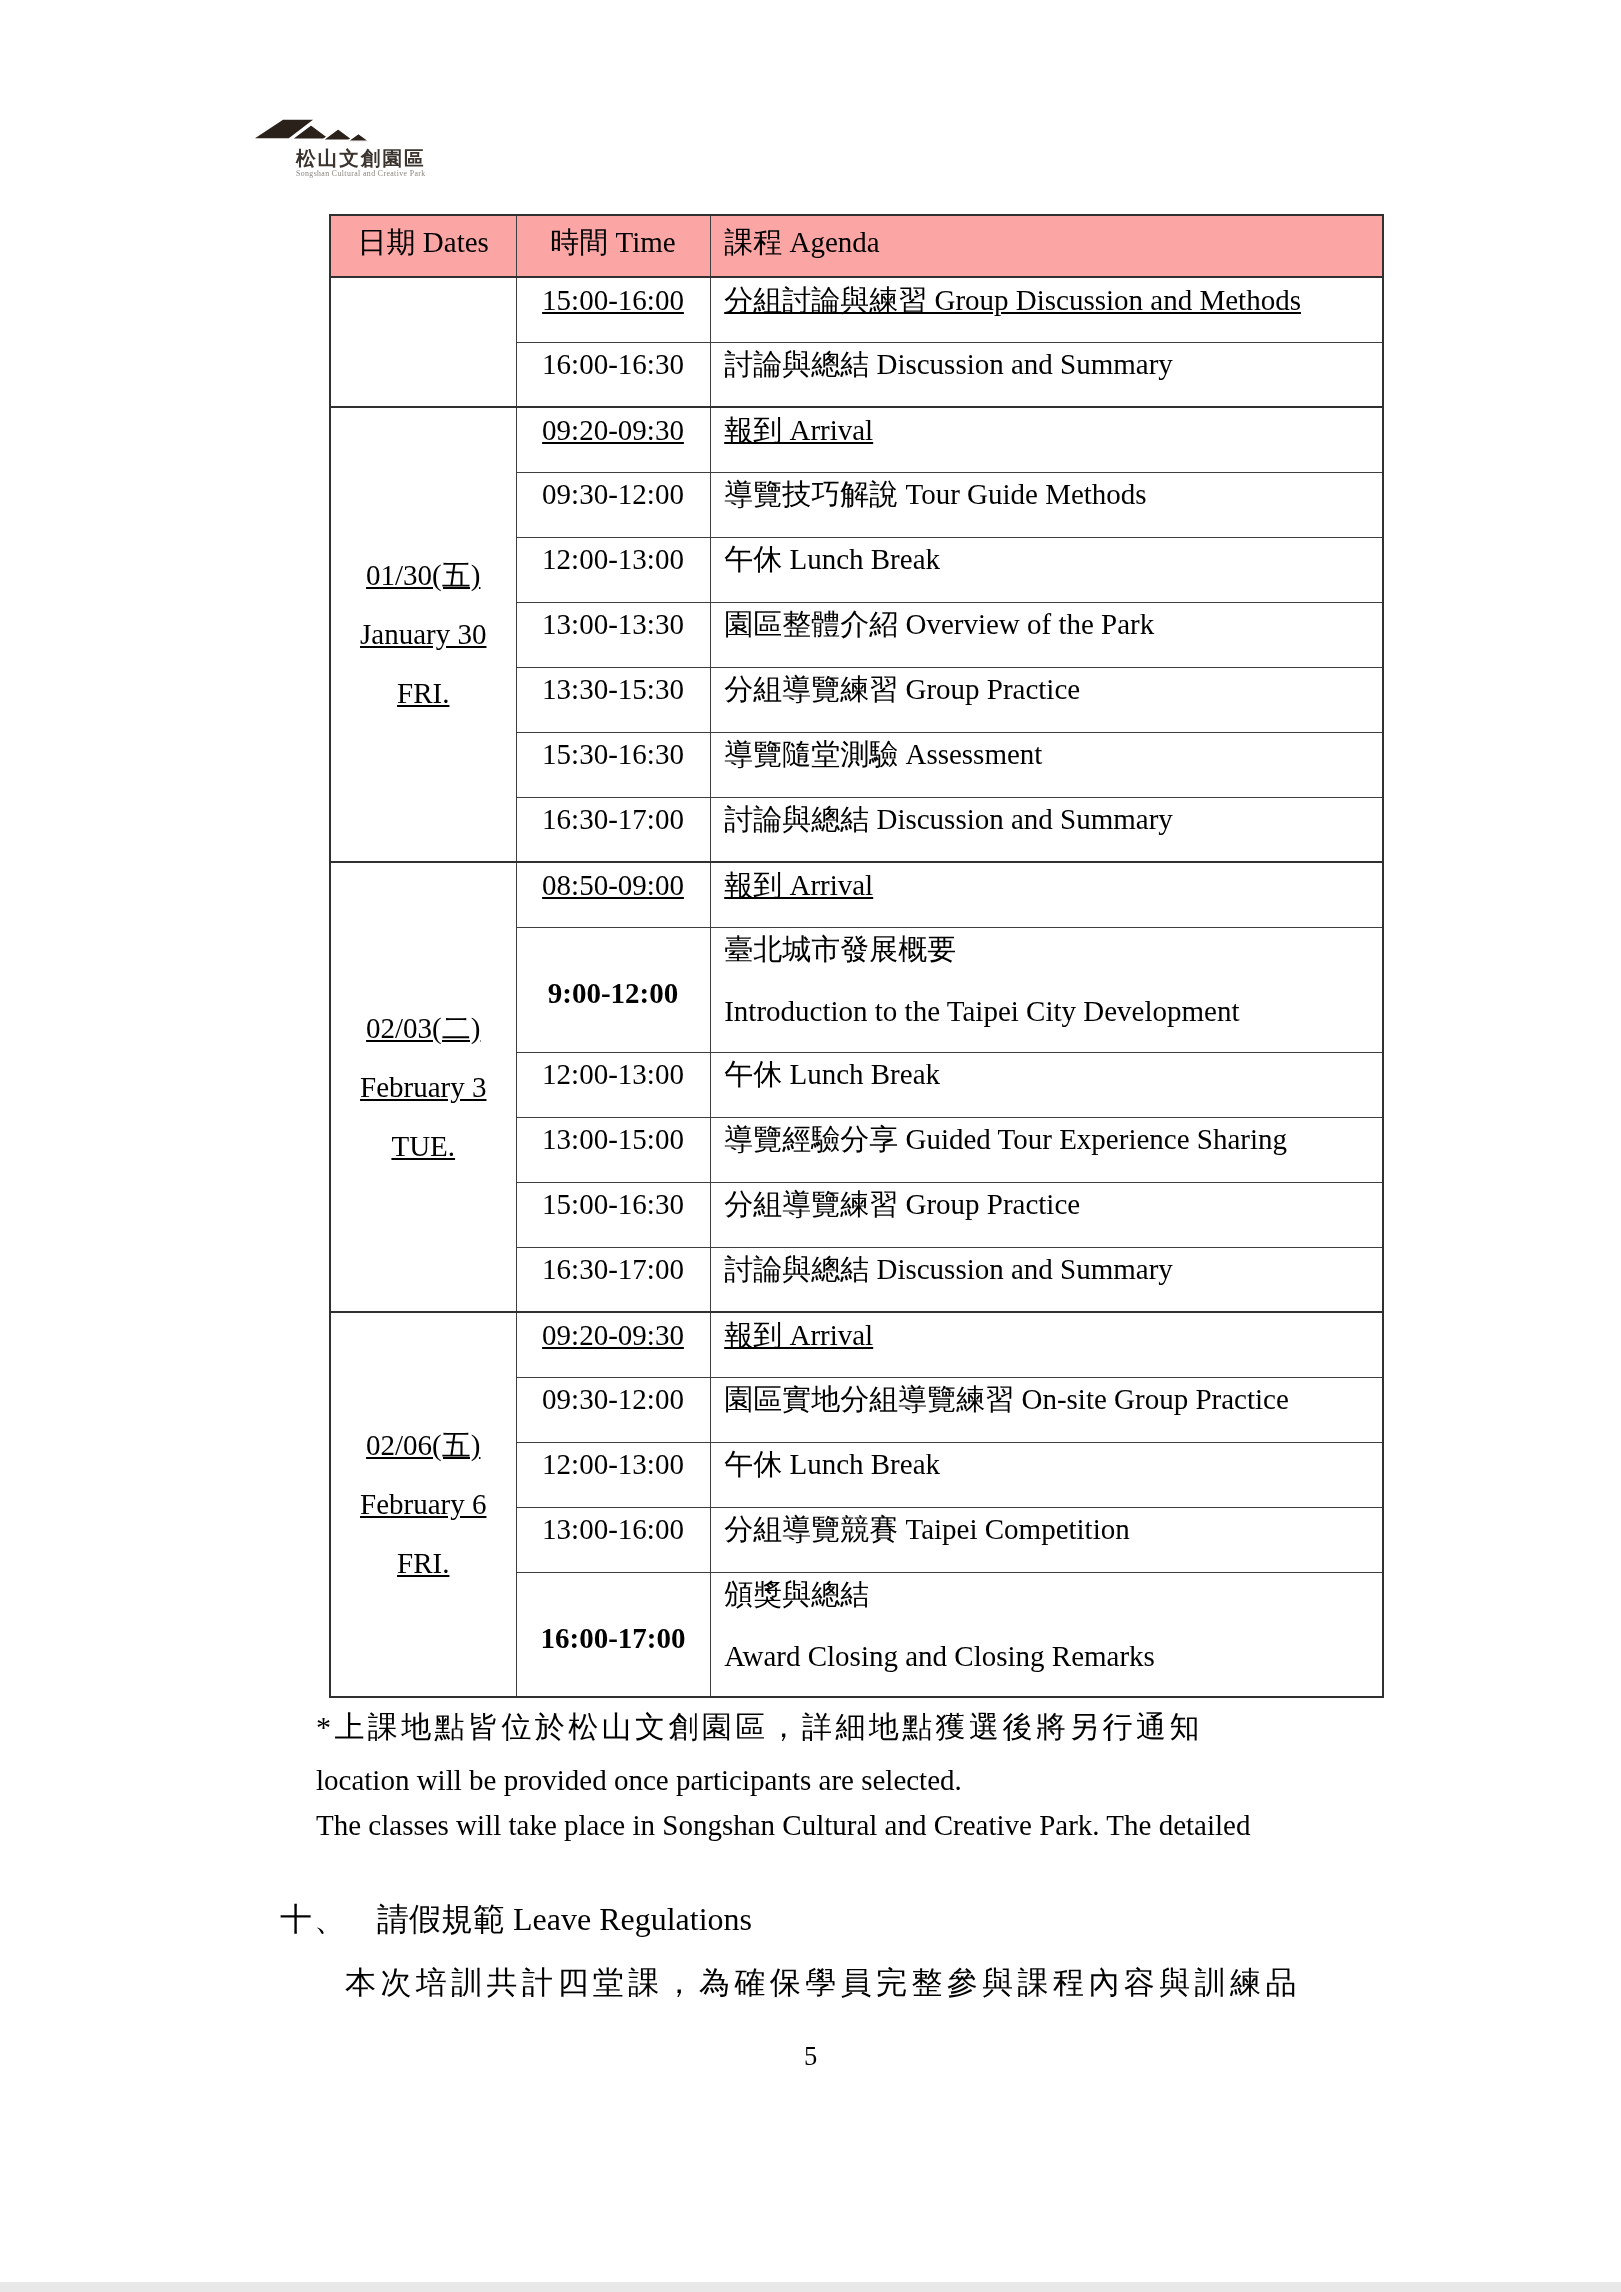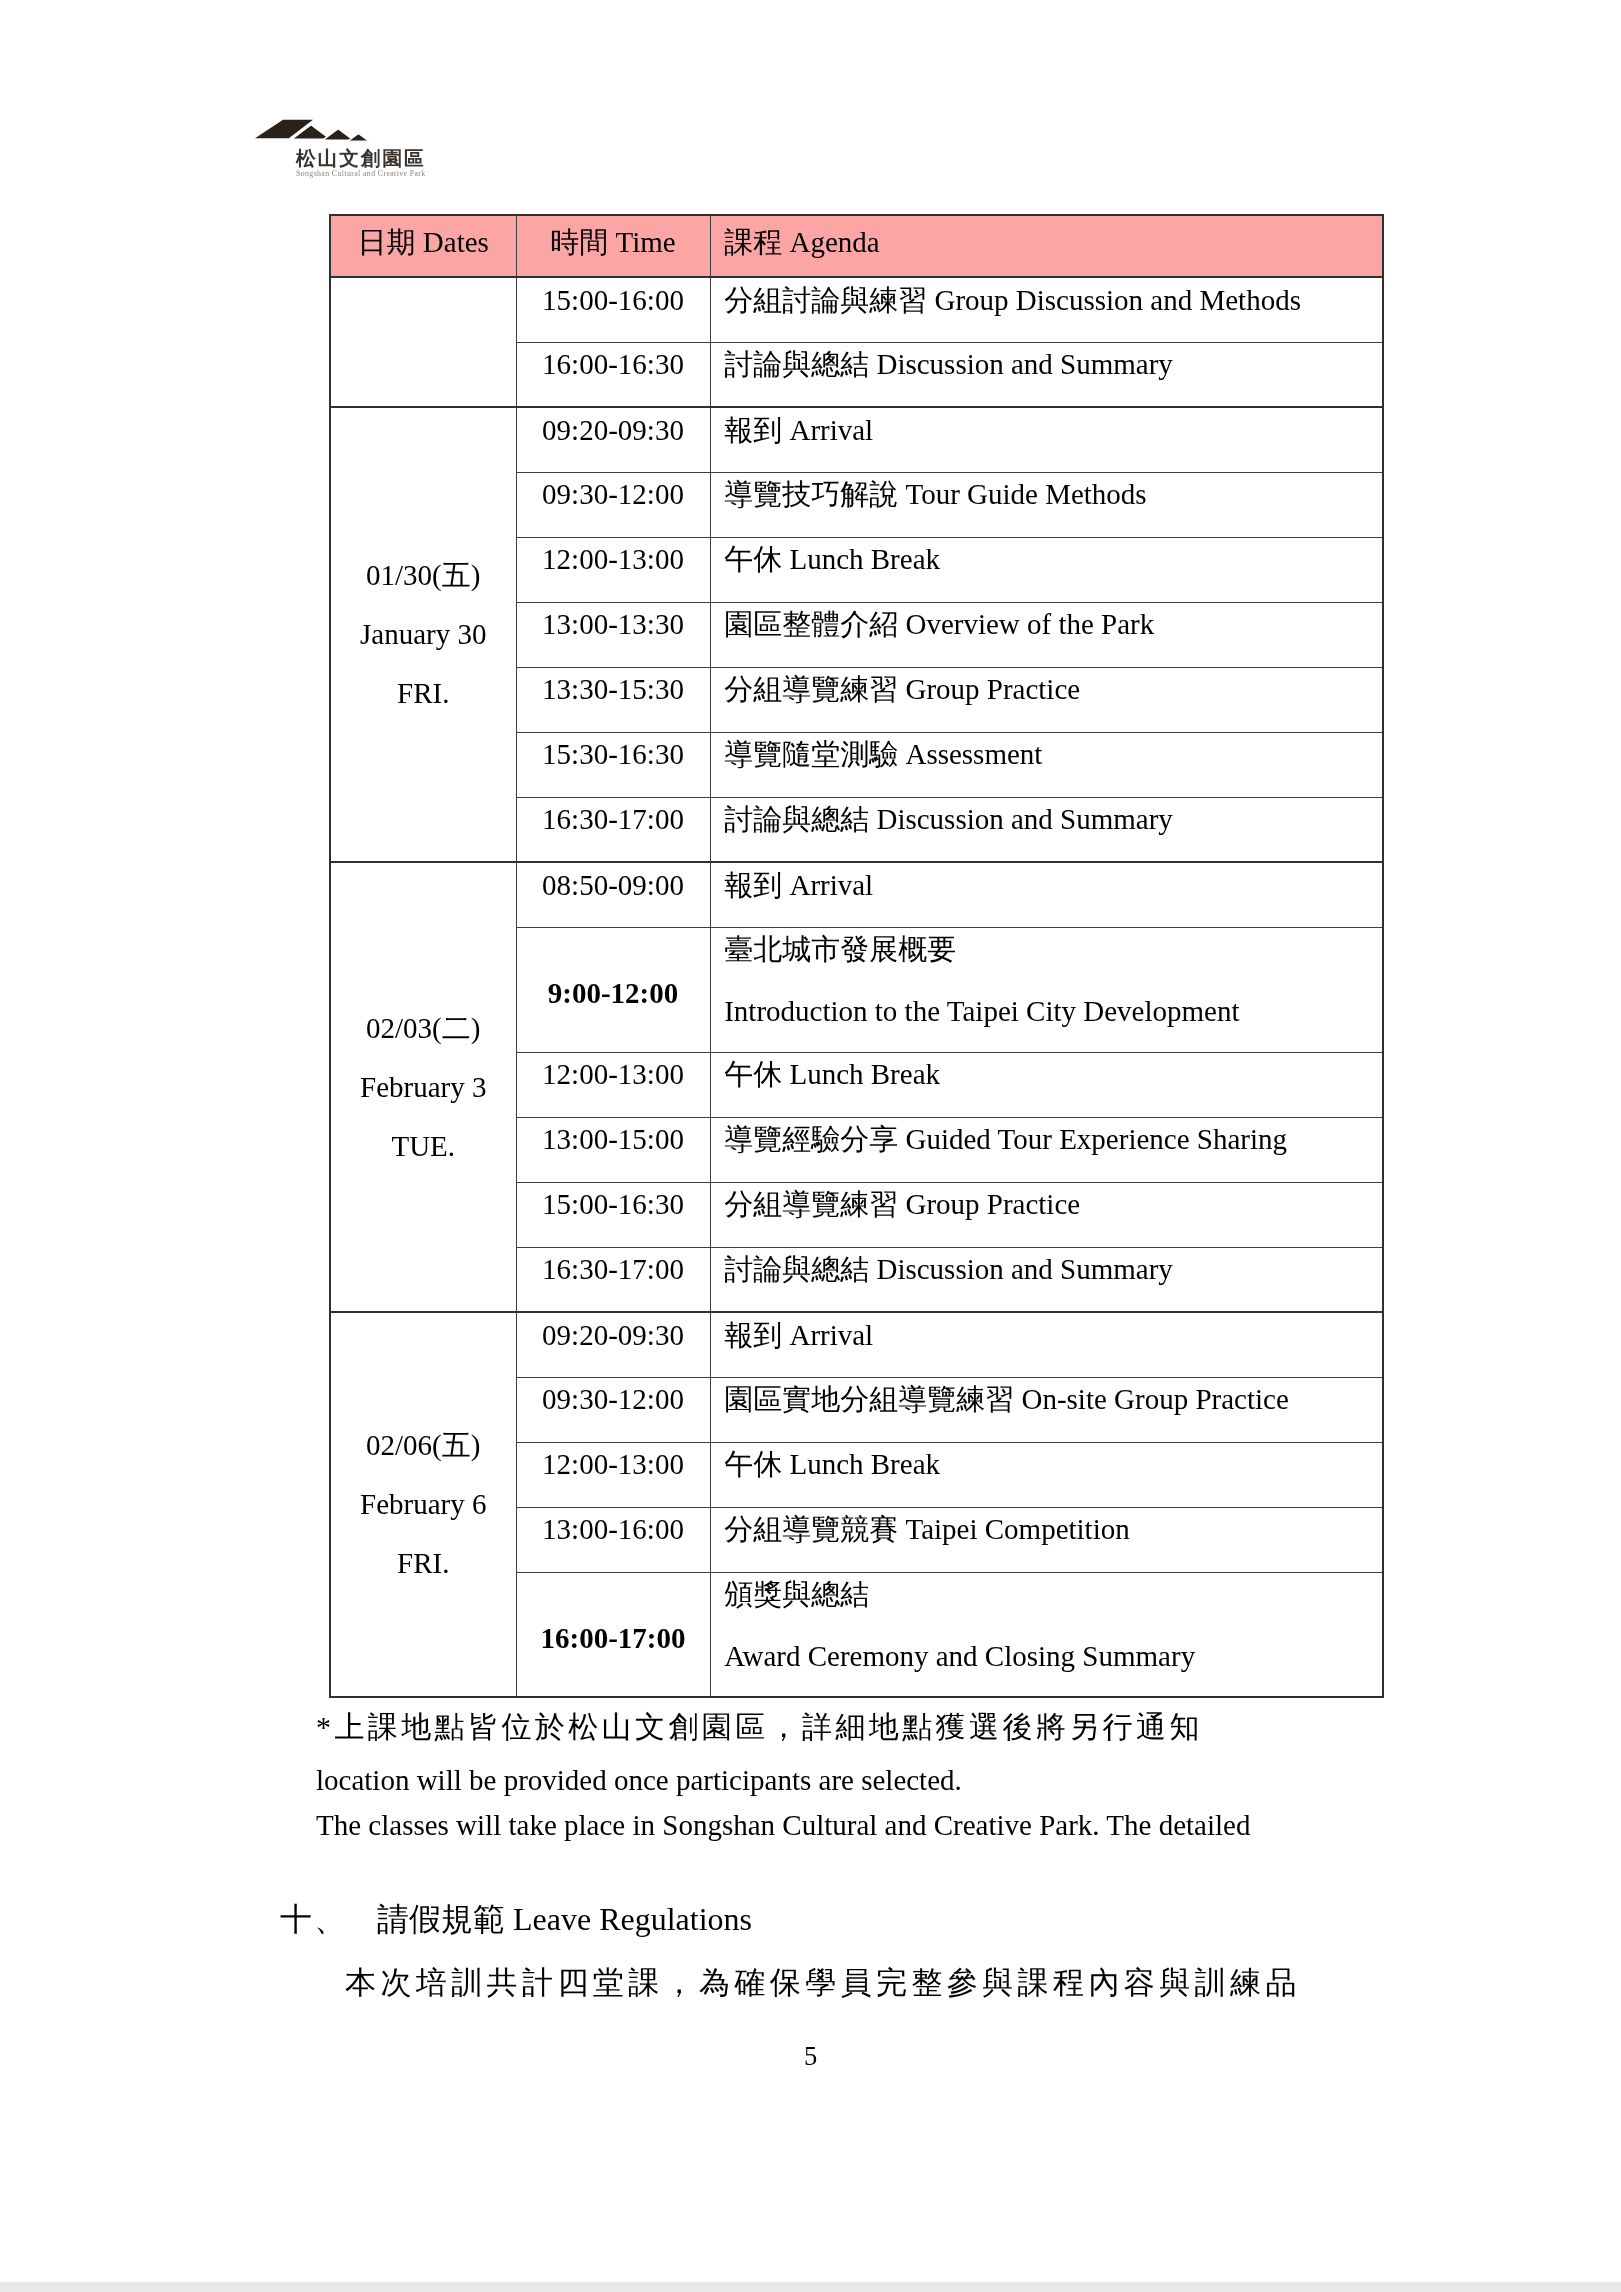--- a/index.html
+++ b/index.html
@@ -42,21 +42,21 @@
     border-bottom: 2.5px solid #303030;
     font-size: 29px;
     vertical-align: middle;
     padding-bottom: 5.9px;
   }
   th.c-date, th.c-time { text-align: center; }
   th.c-agenda { text-align: left; padding-left: 13.7px; }
 
   tbody tr { height: 65px; }
   tbody tr.tall { height: 125px; }
-  tbody tr.group-start td { border-top: 2.5px solid #303030; }
+  tbody tr.group-start td { border-top: 2.5px solid #303030; text-decoration: underline; }
 
   td.c-date { text-align: center; vertical-align: middle; font-size: 29px; }
   .date-line { line-height: 59px; }
 
   td.c-time {
     text-align: center; vertical-align: top;
     padding-top: 4.9px; font-size: 29px; line-height: 35px;
   }
   tr.tall td.c-time { vertical-align: middle; padding-top: 8px; font-weight: bold; }
 
@@ -244,21 +244,21 @@
         <tr class="">
           <td class="c-time">13:00-16:00</td>
           <td class="c-agenda">
             <div class="agenda-line">分組導覽競賽 Taipei Competition</div>
           </td>
         </tr>
         <tr class=" tall">
           <td class="c-time">16:00-17:00</td>
           <td class="c-agenda">
             <div class="agenda-line">頒獎與總結</div>
-            <div class="agenda-line">Award Ceremony and Closing Summary</div>
+            <div class="agenda-line">Award Closing and Closing Remarks</div>
           </td>
         </tr>
       </tbody>
   </table>
 
   <div class="footnote">
     <div class="fn-zh">*上課地點皆位於松山文創園區，詳細地點獲選後將另行通知</div>
     <div class="fn-en">location will be provided once participants are selected.</div>
     <div class="fn-en">The classes will take place in Songshan Cultural and Creative Park. The detailed</div>
   </div>

